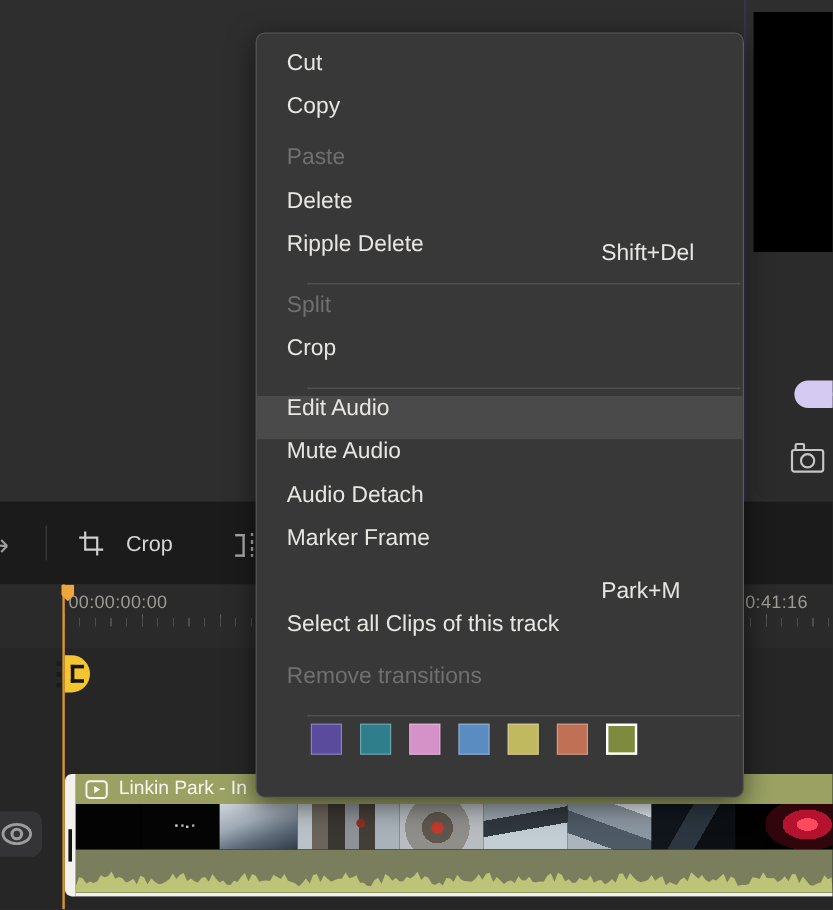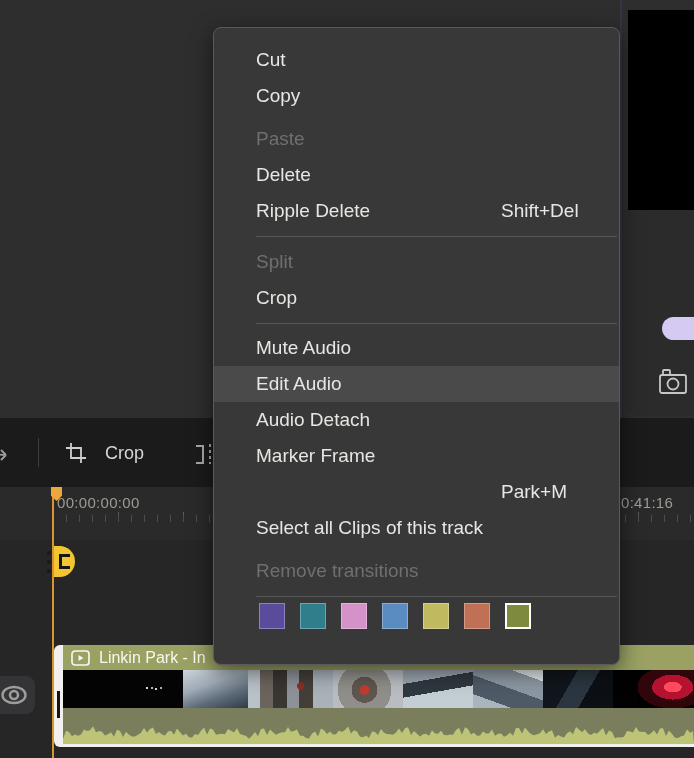--- a/index.html
+++ b/index.html
@@ -67,23 +67,23 @@
   .t7{width:70px;background:linear-gradient(200deg,#dde3e8 0 18%,#8b97a2 18% 48%,#4e5a66 48% 78%,#aab4bd 78% 100%);}
   .t8{width:70px;background:linear-gradient(120deg,#10161c 0 38%,#2b3640 38% 62%,#0c1014 62% 100%);}
   .t9{width:25px;background:#020202;}
   .t10{width:56px;background:radial-gradient(ellipse at 62% 45%,#ff4a5e 0 18%,#b5122f 18% 42%,#30060c 42% 72%,#000 72%);}
   .wave{flex:1;position:relative;background:#7b7e5d;overflow:hidden;}
   .wave svg{position:absolute;left:0;bottom:0;}
   
   .menu{position:absolute;left:213px;top:27px;width:407px;height:638px;background:#383838;
     border:1px solid #5a5a5a;border-radius:8px;box-shadow:0 6px 22px rgba(0,0,0,.55);
     box-sizing:border-box;padding-top:14px;z-index:10;overflow:hidden;}
-  .menu-row{position:relative;height:36px;display:flex;align-items:center;padding-left:42px;
+  .menu-row{position:relative;height:36px;display:flex;align-items:flex-start;padding-left:25px;
     font-size:19px;color:#e7e6e2;cursor:default;}
-  .menu-row .shortcut{position:absolute;left:287px;}
+  .menu-row .shortcut{position:absolute;left:287px;margin-top:8px;}
   .menu-row.disabled{color:#6f6f6f;margin-top:7px;}
   .menu-row.highlight{background:#4a4a4a;}
   .menu-sep{height:1px;background:#565656;margin:7px 2px 6px 42px;}
   .swatch-row{display:flex;gap:15px;padding-left:45px;margin-top:2px;}
   .swatch{width:26px;height:26px;box-sizing:border-box;border:1px solid rgba(255,255,255,.3);}
   .swatch.selected{border:2px solid #ffffff;}
   svg{display:block;}
 </style>
 </head>
 <body>
@@ -205,25 +205,25 @@
         <span class="shortcut">Shift+Del</span>
       </div>
       <div class="menu-sep"></div>
       <div class="menu-row disabled">
         <span>Split</span>
       </div>
       <div class="menu-row">
         <span>Crop</span>
       </div>
       <div class="menu-sep"></div>
-      <div class="menu-row">
-        <span>Mute Audio</span>
-      </div>
       <div class="menu-row highlight">
         <span>Edit Audio</span>
+      </div>
+      <div class="menu-row">
+        <span>Mute Audio</span>
       </div>
       <div class="menu-row">
         <span>Audio Detach</span>
       </div>
       <div class="menu-row">
         <span>Marker Frame</span>
       </div>
       <div class="menu-row">
         <span class="shortcut">Park+M</span>
       </div>

